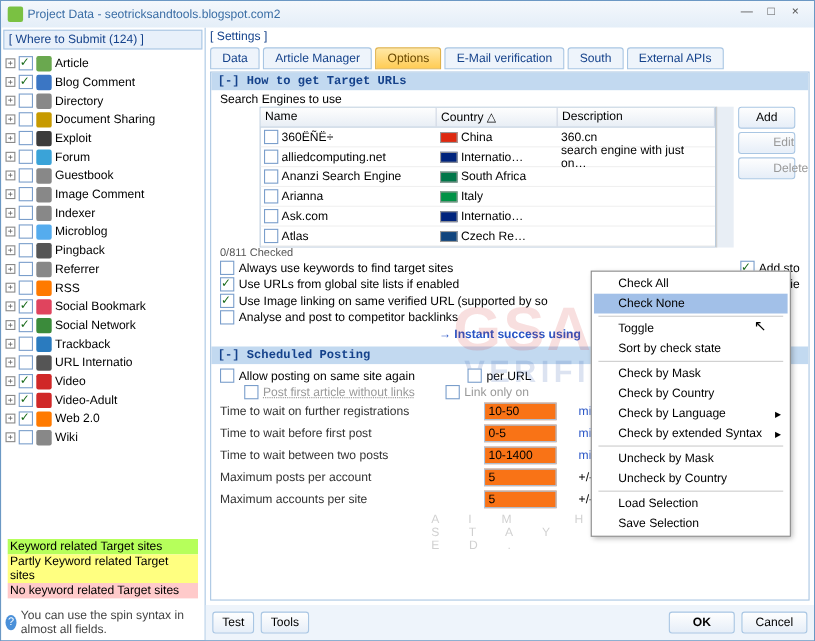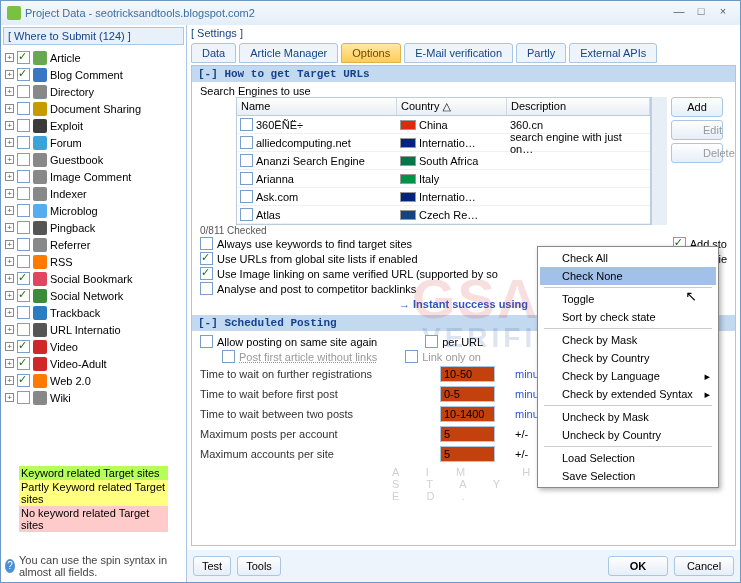--- a/index.html
+++ b/index.html
@@ -11,21 +11,21 @@
 .titlebar .wbtn{width:22px;height:16px;text-align:center;color:#555;cursor:pointer;}
 .body{flex:1;display:flex;overflow:hidden;}
 .left{width:186px;border-right:1px solid #a9c6e3;display:flex;flex-direction:column;}
 .lhead{background:#e8f0fa;border:1px solid #a9c6e3;margin:2px;padding:2px 4px;color:#15428b;}
 .tree{flex:1;overflow:auto;padding:2px 4px;}
 .trow{display:flex;align-items:center;height:17px;gap:3px;}
 .plus{width:9px;height:9px;border:1px solid #888;font-size:8px;line-height:7px;text-align:center;color:#555;background:#fff;}
 .cb{width:13px;height:13px;border:1px solid #7a9ecb;background:#fff;position:relative;}
 .cb.chk:after{content:"✓";position:absolute;top:-2px;left:0;font-size:11px;color:#1a6b1a;}
 .ico{width:14px;height:14px;display:inline-block;}
-.legend{margin:18px;font-size:10px;}
+.legend{margin:6px;font-size:10px;}
 .lg{padding:1px 2px;}
 .lg1{background:#b6ff5b;}
 .lg2{background:#ffff80;}
 .lg3{background:#ffcaca;}
 .hint{display:flex;align-items:center;gap:4px;padding:4px;color:#444;}
 .qicon{width:14px;height:14px;border-radius:50%;background:#4a90d9;color:#fff;text-align:center;line-height:14px;font-size:10px;}
 .right{flex:1;display:flex;flex-direction:column;}
 .settings-lbl{color:#15428b;margin:2px 4px;}
 .tabs{display:flex;gap:3px;padding:2px 4px;}
 .tab{border:1px solid #a9c6e3;background:#eef4fb;padding:3px 10px;border-radius:3px 3px 0 0;color:#15428b;cursor:pointer;}
@@ -42,21 +42,21 @@
 .td{padding:1px 3px;display:flex;align-items:center;gap:3px;}
 .flag{width:16px;height:10px;display:inline-block;border:1px solid #999;}
 .side-btns{width:60px;padding:0 4px;display:flex;flex-direction:column;gap:3px;}
 .btn{border:1px solid #a9c6e3;background:linear-gradient(#fefefe,#e6eef8);padding:3px 8px;border-radius:3px;text-align:center;cursor:pointer;}
 .btn.disabled{color:#999;padding-left:31px;}
 .small{color:#555;font-size:10px;}
 .opt-row{display:flex;align-items:center;gap:4px;padding:1px 0;}
 .instant{text-align:center;color:#2a56c6;font-weight:bold;padding:2px 0;}
 .fld{display:flex;align-items:center;gap:20px;padding:2px 0;}
 .fld .lab{width:220px;color:#333;}
-.inp{border:1px solid #a9c6e3;padding:1px 3px;width:55px;background:#c2410c;}
+.inp{border:1px solid #a9c6e3;padding:1px 3px;width:66px;background:#f97316;}
 .spin{border:1px solid #a9c6e3;width:42px;padding:1px 3px;background:#fff;}
 .footer{display:flex;gap:6px;padding:6px;background:#eef4fb;}
 .footer .sp{flex:1;}
 .ctx{position:absolute;right:16px;top:180px;width:182px;background:#fff;border:1px solid #888;box-shadow:2px 2px 5px rgba(0,0,0,.3);padding:2px;z-index:100;}
 .mi{padding:3px 18px 3px 22px;cursor:pointer;position:relative;}
 .mi.hl{background:#a2c0e8;}
 .sep{height:1px;background:#ccc;margin:2px 4px;}
 .mi .arr{position:absolute;right:6px;top:3px;}
 .cursor{position:absolute;right:38px;top:222px;z-index:101;font-size:14px;}
 .wm{position:absolute;left:220px;top:200px;font-size:56px;color:rgba(210,40,40,.15);font-weight:bold;letter-spacing:2px;pointer-events:none;z-index:0;font-family:Arial;}
@@ -219,21 +219,21 @@
     <span>You can use the spin syntax in almost all fields.</span>
    </div>
   </div>
   <div class="right">
    <div class="settings-lbl">[ Settings ]</div>
    <div class="tabs" id="tabs">
           <div class="tab">Data</div>
           <div class="tab">Article Manager</div>
           <div class="tab active">Options</div>
           <div class="tab">E-Mail verification</div>
-          <div class="tab">Partly</div>
+          <div class="tab">South</div>
           <div class="tab">External APIs</div>
         </div>
    <div class="main">
     <div class="wm">GSA SER</div>
     <div class="wm2">VERIFIED LISTS</div>
     <div class="wm3">A I M &nbsp; H I G H . &nbsp; S T A Y &nbsp; F O C U S E D .</div>
 
     <div class="section-h">[-] How to get Target URLs</div>
     <div class="pad">
      <div>Search Engines to use</div>

